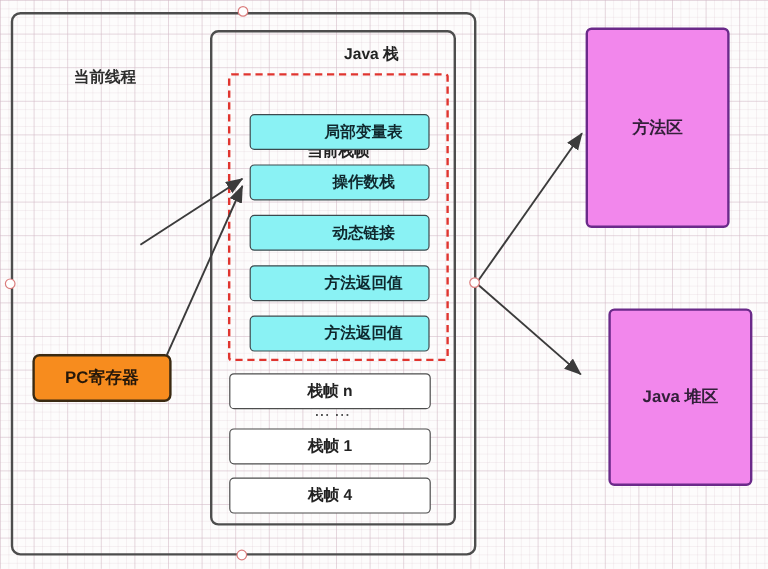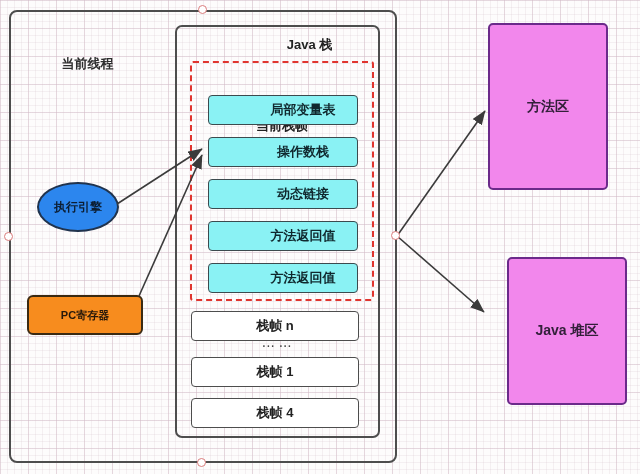--- a/index.html
+++ b/index.html
@@ -60,21 +60,21 @@
   .engine{
     left:37px;top:182px;width:82px;height:50px;border-radius:50%;
     background:#2c86ee;border:2px solid #20334d;
     display:flex;align-items:center;justify-content:center;
     font-size:12px;font-weight:bold;color:#0c1e33;
   }
   .pcreg{
     left:27px;top:295px;width:116px;height:40px;
     background:#f78c1e;border:2px solid #3a2a12;border-radius:6px;
     display:flex;align-items:center;justify-content:center;
-    font-size:11px;font-weight:bold;color:#26180a;
+    font-size:14px;font-weight:bold;color:#26180a;
   }
   .membox{
     width:120px;background:#f287ec;border:2px solid #6b2a8a;border-radius:5px;
     display:flex;align-items:center;justify-content:center;
     font-size:14px;font-weight:bold;color:#33203a;
   }
   .method-area{left:488px;top:23px;height:167px;}
   .java-heap{left:507px;top:237px;height:148px;margin-top:20px;}
   .connectors{position:absolute;left:0;top:0;pointer-events:none;}
   .handle{
@@ -102,21 +102,20 @@
       <div class="slot s3">方法返回值</div>
       <div class="slot s4">方法返回值</div>
     </div>
 
     <div class="wframe fn">栈帧 n</div>
     <div class="dots">··· ···</div>
     <div class="wframe f2">栈帧 1</div>
     <div class="wframe f1">栈帧 4</div>
   </div>
 
-  <div class="shape engine">执行引擎</div>
 
   <div class="shape pcreg">PC寄存器</div>
 
   <div class="shape membox method-area">方法区</div>
 
   <div class="shape membox java-heap">Java 堆区</div>
 
   <svg class="connectors" width="640" height="474" viewBox="0 0 640 474">
     <defs>
       <marker id="arr" markerWidth="10" markerHeight="8" refX="8.5" refY="3.5" orient="auto">

